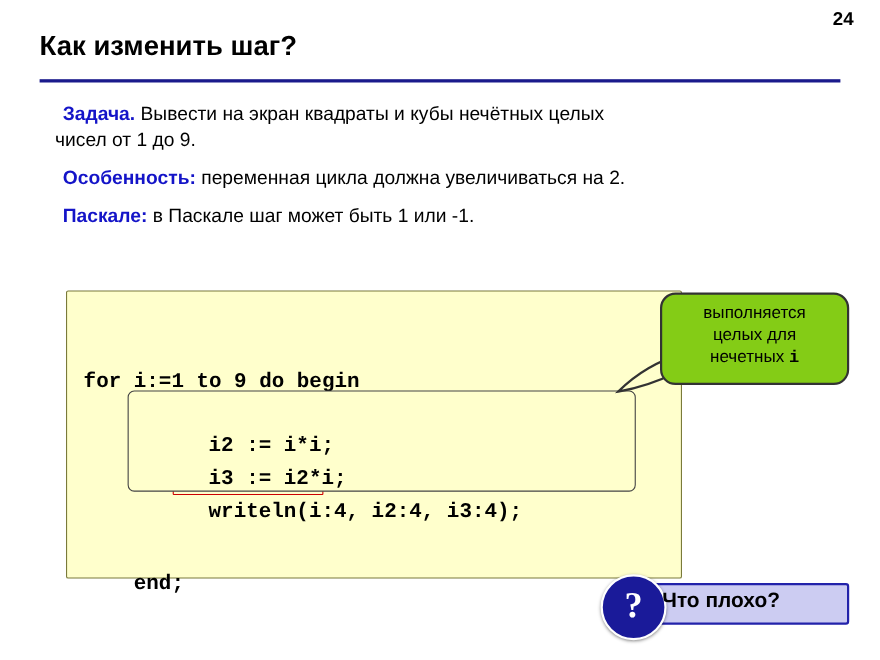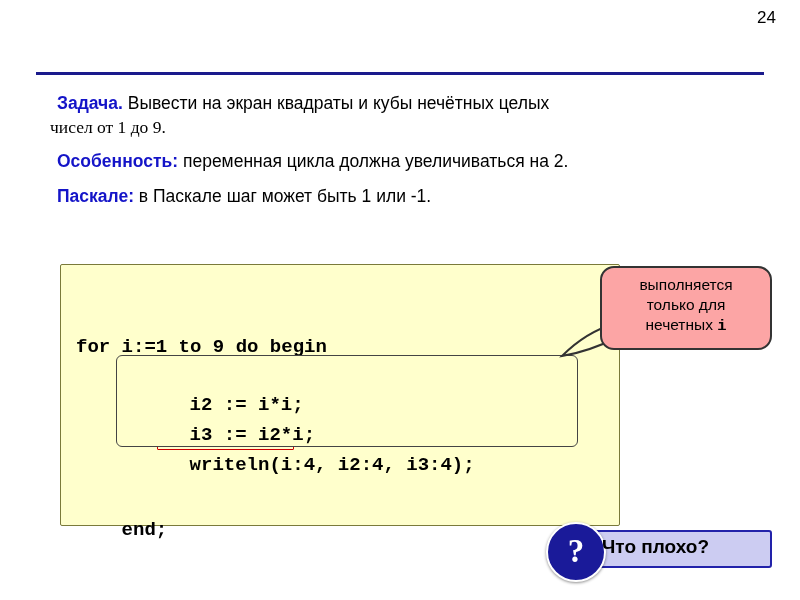--- a/index.html
+++ b/index.html
@@ -17,21 +17,21 @@
   .slide {
     position: relative;
     width: 800px;
     height: 600px;
   }
   .slide-number {
     position: absolute;
     top: 8px;
     right: 24px;
     font-size: 17px;
-    font-weight: normal;
+    font-weight: bold;
     color: #000000;
   }
   .title {
     position: absolute;
     top: 28px;
     left: 36px;
     font-size: 25px;
     font-weight: bold;
     color: #000000;
   }
@@ -59,21 +59,20 @@
     color: #1414c8;
     font-weight: bold;
     margin-left: 21px;
   }
   .para .cont {
     display: inline;
   }
   .wrapline {
     display: block;
     padding-left: 14px;
-    font-family: Liberation Serif, serif;
   }
   .code-box {
     position: absolute;
     left: 60px;
     top: 264px;
     width: 560px;
     height: 262px;
     background: #ffffcc;
     border: 1px solid #7a7a3a;
     border-radius: 2px;
@@ -122,21 +121,21 @@
     color: #000000;
     line-height: 1.58;
     white-space: pre;
   }
   .callout {
     position: absolute;
     left: 600px;
     top: 266px;
     width: 172px;
     height: 84px;
-    background: #fca5a5;
+    background: #84cc16;
     border: 2px solid #333333;
     border-radius: 14px;
     box-sizing: border-box;
     text-align: center;
     font-size: 15.5px;
     color: #000000;
     line-height: 1.3;
     padding-top: 7px;
   }
   .callout .mono {
@@ -195,20 +194,21 @@
     font-family: "Liberation Serif", serif;
   }
 </style>
 </head>
 <body>
 
 <div class="slide">
 
   <div class="slide-number">24</div>
 
+  <div class="title">Как изменить шаг?</div>
   <div class="title-rule"></div>
 
   <div class="body-text">
 
     <div class="para">
       <span class="lbl-blue">Задача.</span><span class="cont"> Вывести на экран квадраты и кубы нечётных целых</span>
       <span class="wrapline">чисел от 1 до 9.</span>
     </div>
 
     <div class="para">
@@ -240,21 +240,21 @@
     <span class="l">    end;</span>
     
   </div>
 
   <svg class="callout-tail" viewBox="0 0 56 36">
     <path d="M54 2 C 40 6, 20 16, 2 34 C 26 30, 44 22, 56 16 Z" fill="#ffffcc" stroke="#333333" stroke-width="2"></path>
   </svg>
 
   <div class="callout">
     <div>выполняется</div>
-    <div>только для</div>
+    <div>целых для</div>
     <div><span>нечетных </span><span class="mono">i</span></div>
   </div>
 
   <div class="badge">
     <div class="badge-circle">
       <div class="badge-q">?</div>
     </div>
     <div class="badge-label">Что плохо?</div>
   </div>
 

